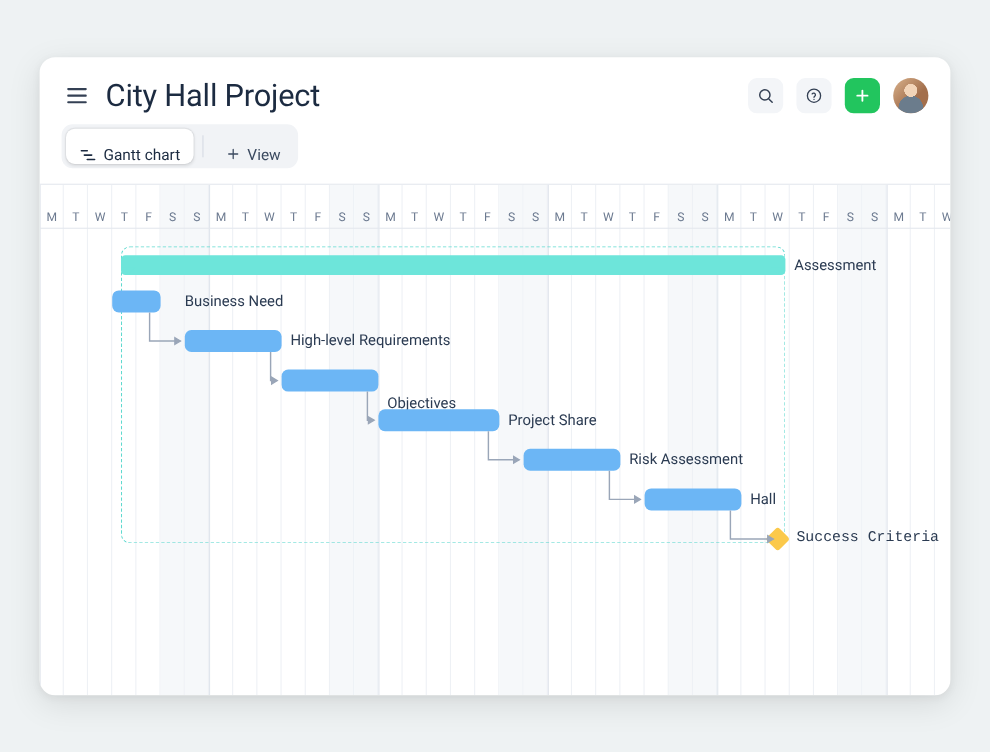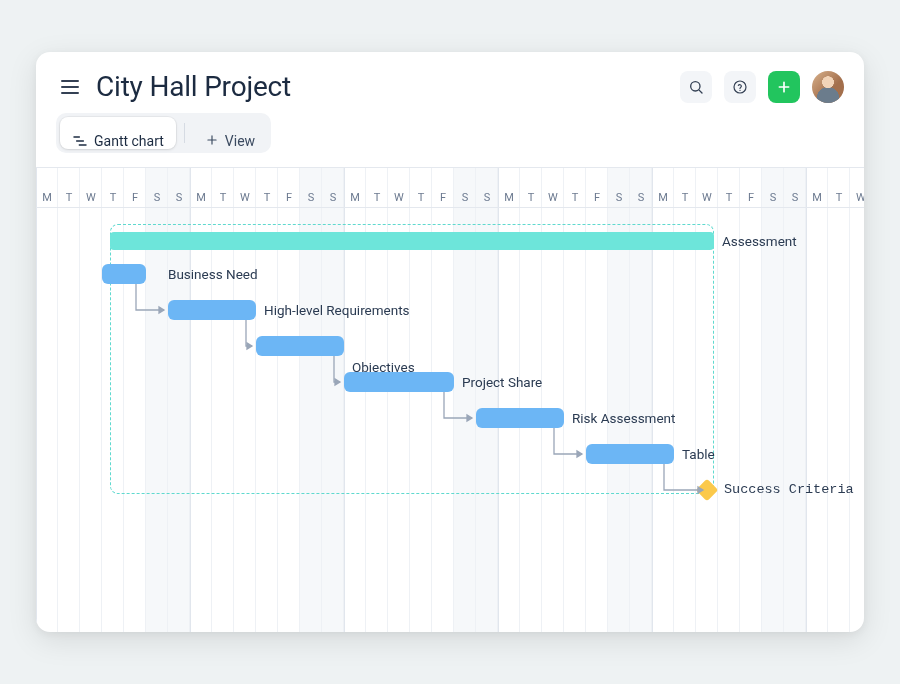--- a/index.html
+++ b/index.html
@@ -286,21 +286,21 @@
         <div class="bar-lbl" style="left: 132px; top: 58px;">Business Need</div>
         <div class="bar" style="left: 132px; width: 88px; top: 92px;"></div>
         <div class="bar-lbl" style="left: 228px; top: 94px;">High-level Requirements</div>
         <div class="bar" style="left: 220px; width: 88px; top: 128px;"></div>
         <div class="bar-lbl" style="left: 316px; top: 130px; margin-top: 21px;">Objectives</div>
         <div class="bar" style="left: 308px; width: 110px; top: 164px;"></div>
         <div class="bar-lbl" style="left: 426px; top: 166px;">Project Share</div>
         <div class="bar" style="left: 440px; width: 88px; top: 200px;"></div>
         <div class="bar-lbl" style="left: 536px; top: 202px;">Risk Assessment</div>
         <div class="bar" style="left: 550px; width: 88px; top: 236px;"></div>
-        <div class="bar-lbl" style="left: 646px; top: 238px;">Table</div>
+        <div class="bar-lbl" style="left: 646px; top: 238px;">Hall</div>
         <div class="milestone" style="left: 663px; top: 274px;"></div>
         <div class="bar-lbl" style="left: 688px; top: 274px; font-family: Liberation Mono, monospace;">Success Criteria</div>
         <svg class="dep" width="900" height="500" style="left: 0px; top: 0px;">
           <path d="M 100 76 V 102 H 128"></path>
           <path class="arrow" d="M 128 102 l -5 -3 v 6 z"></path>
         </svg>
         <svg class="dep" width="900" height="500" style="left: 0px; top: 0px;">
           <path d="M 210 112 V 138 H 216"></path>
           <path class="arrow" d="M 216 138 l -5 -3 v 6 z"></path>
         </svg>

